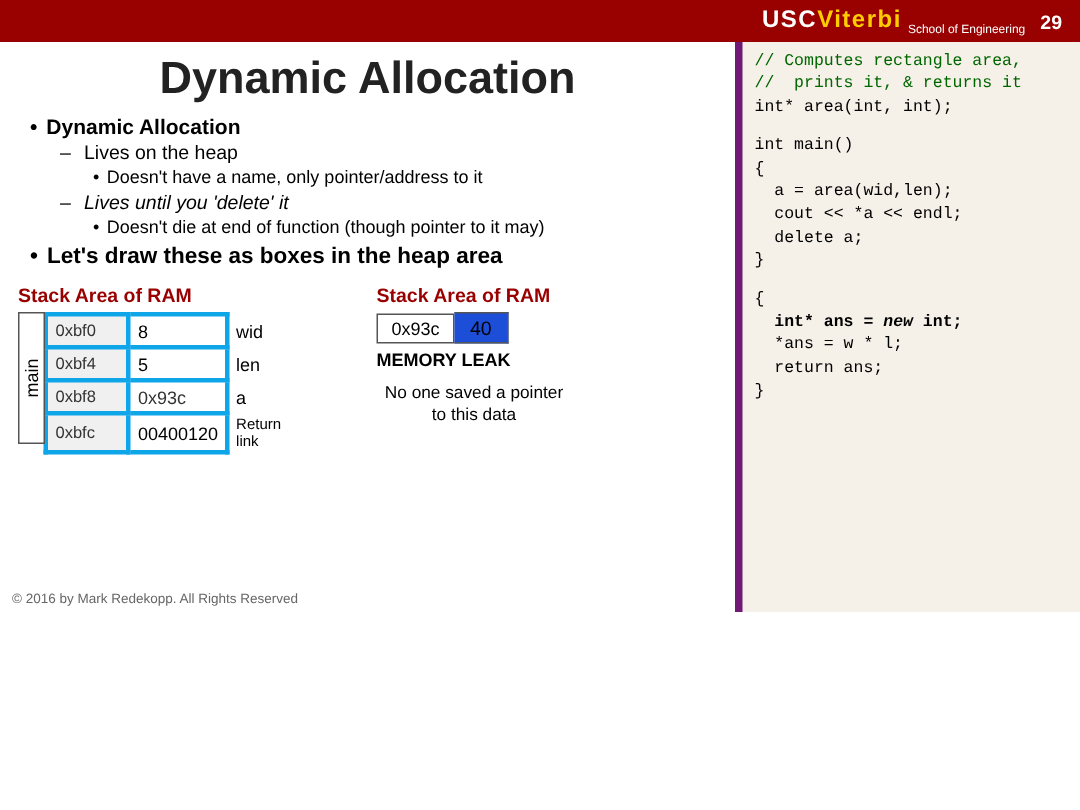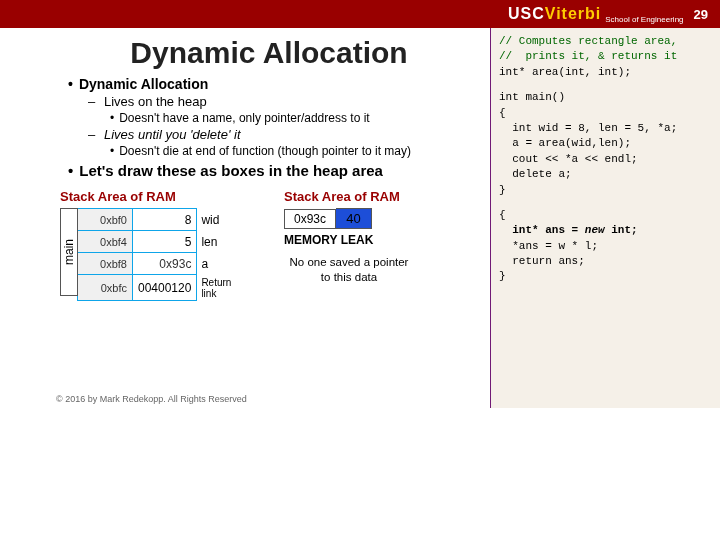--- a/index.html
+++ b/index.html
@@ -40,21 +40,20 @@
       color: #fff;
       font-size: 13px;
       font-weight: bold;
       margin-left: 10px;
     }
 
     
     #slide-body {
       display: flex;
       height: 380px;
-      padding-left: 48px;
     }
 
     
     #left-panel {
       flex: 1;
       padding: 8px 12px 6px 12px;
       position: relative;
     }
 
     #slide-title {
@@ -92,21 +91,21 @@
       align-items: flex-start;
     }
     .sub-sub-bullet::before { content: "•"; margin-right: 5px; }
 
     .italic-text { font-style: italic; }
 
     
     #diagram-area {
       margin-top: 10px;
       display: flex;
-      gap: 0;
+      gap: 15px;
       position: relative;
     }
 
     
     #stack-section {
       width: 200px;
     }
     .area-label-stack {
       color: #990000;
       font-weight: bold;
@@ -119,23 +118,23 @@
       font-size: 13px;
       margin-bottom: 4px;
       margin-left: 4px;
     }
 
     .stack-table {
       border-collapse: collapse;
       font-size: 12px;
     }
     .stack-table td {
-      border: 1px solid #0ea5e9;
+      border: 3px solid #0ea5e9;
       padding: 2px 5px;
-      text-align: right;
+      text-align: left;
       min-width: 55px;
       height: 22px;
     }
     .stack-table td.addr { background: #f0f0f0; font-size: 11px; color: #333; }
     .stack-table td.val { background: #fff; }
     .stack-table td.val-highlight { background: #fff; color: #333; }
     .stack-table td.label-col { border: none; text-align: left; padding-left: 4px; font-size: 12px; }
 
     #stack-wrapper {
       display: flex;
@@ -197,21 +196,21 @@
       text-align: center;
       margin-top: 8px;
       max-width: 130px;
       line-height: 1.3;
     }
 
     
     #right-panel {
       width: 230px;
       background: #f5f0e8;
-      border-left: 1px solid #701a75;
+      border-left: 5px solid #701a75;
       padding: 6px 8px;
       font-family: 'Courier New', monospace;
       font-size: 11px;
       overflow: hidden;
     }
     .code-block {
       margin-bottom: 10px;
       line-height: 1.4;
     }
     .code-comment { color: #006600; }
@@ -325,21 +324,20 @@
 
     <div class="code-block">
       <div class="code-comment">// Computes rectangle area,</div>
       <div class="code-comment">// &nbsp;prints it, &amp; returns it</div>
       <div class="code-normal">int* area(int, int);</div>
     </div>
 
     <div class="code-block">
       <div class="code-normal">int main()</div>
       <div class="code-normal">{</div>
-      <div class="code-normal">&nbsp;&nbsp;int wid = 8, len = 5, *a;</div>
       <div class="code-normal">&nbsp;&nbsp;a = area(wid,len);</div>
       <div class="code-normal">&nbsp;&nbsp;cout &lt;&lt; *a &lt;&lt; endl;</div>
       <div class="code-normal">&nbsp;&nbsp;delete a;</div>
       <div class="code-normal">}</div>
     </div>
 
     <div class="code-block">
       <div class="code-normal">{</div>
       <div class="code-bold">&nbsp;&nbsp;int* ans = <span style="font-style:italic;">new</span> int;</div>
       <div class="code-normal">&nbsp;&nbsp;*ans = w * l;</div>

